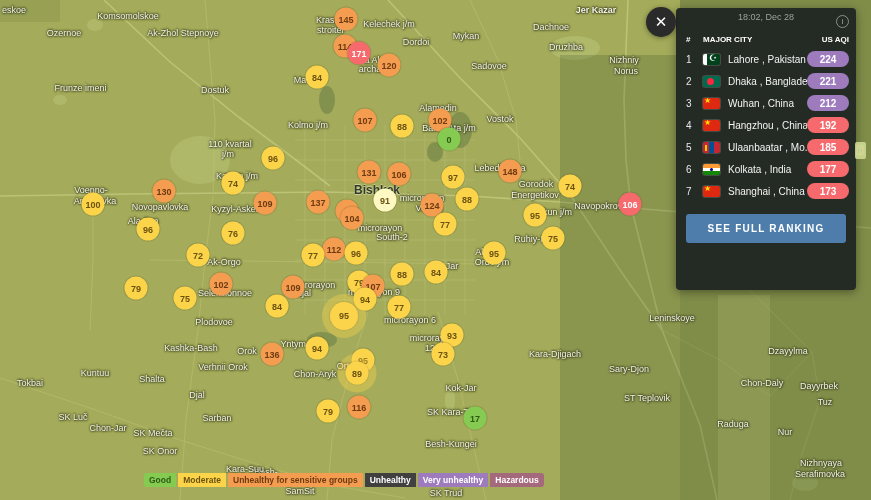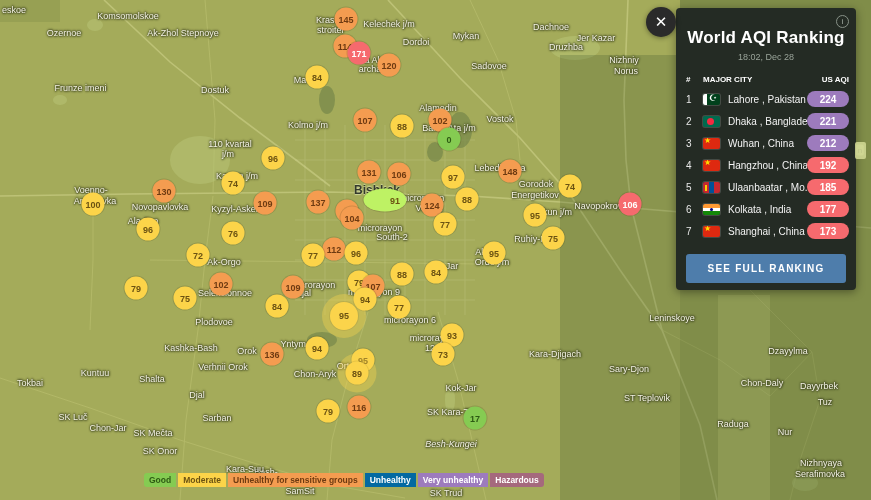--- a/index.html
+++ b/index.html
@@ -139,21 +139,21 @@
       <span class="plabel" style="left: 183px; top: 33px;">Ak-Zhol Stepnoye</span>
       <span class="plabel" style="left: 62px; top: 88px; padding-left: 37px;">Frunze imeni</span>
       <span class="plabel" style="left: 215px; top: 90px;">Dostuk</span>
       <span class="plabel" style="left: 330px; top: 20px;">Krasny</span>
       <span class="plabel" style="left: 331px; top: 30px;">stroitel'</span>
       <span class="plabel" style="left: 389px; top: 24px;">Kelechek j/m</span>
       <span class="plabel" style="left: 416px; top: 42px;">Dordoi</span>
       <span class="plabel" style="left: 466px; top: 36px;">Mykan</span>
       <span class="plabel" style="left: 489px; top: 66px;">Sadovoe</span>
       <span class="plabel" style="left: 551px; top: 27px;">Dachnoe</span>
-      <span class="plabel" style="left: 596px; top: 38px;">Jer Kazar</span>
+      <span class="plabel" style="left: 596px; top: 10px; font-weight: bold;">Jer Kazar</span>
       <span class="plabel" style="left: 566px; top: 47px;">Druzhba</span>
       <span class="plabel" style="left: 624px; top: 60px;">Nizhniy</span>
       <span class="plabel" style="left: 626px; top: 71px;">Norus</span>
       <span class="plabel" style="left: 300px; top: 80px;">Ma</span>
       <span class="plabel" style="left: 372px; top: 60px;">a Al</span>
       <span class="plabel" style="left: 370px; top: 69px;">archa</span>
       <span class="plabel" style="left: 438px; top: 108px;">Alamedin</span>
       <span class="plabel" style="left: 449px; top: 128px;">Bakai-Ata j/m</span>
       <span class="plabel" style="left: 500px; top: 119px;">Vostok</span>
       <span class="plabel" style="left: 230px; top: 144px;">110 kvartal</span>
@@ -189,21 +189,21 @@
       <span class="plabel" style="left: 224px; top: 262px;">Ak-Orgo</span>
       <span class="plabel" style="left: 214px; top: 322px;">Plodovoe</span>
       <span class="plabel" style="left: 191px; top: 348px;">Kashka-Bash</span>
       <span class="plabel" style="left: 247px; top: 351px;">Orok</span>
       <span class="plabel" style="left: 223px; top: 367px;">Verhnii Orok</span>
       <span class="plabel" style="left: 298px; top: 344px;">Yntymak</span>
       <span class="plabel" style="left: 315px; top: 374px;">Chon-Aryk</span>
       <span class="plabel" style="left: 343px; top: 366px;">Ort</span>
       <span class="plabel" style="left: 461px; top: 388px;">Kok-Jar</span>
       <span class="plabel" style="left: 448px; top: 412px;">SK Kara-T</span>
-      <span class="plabel" style="left: 451px; top: 444px; font-style: italic;">Besh-Kungei</span>
+      <span class="plabel" style="left: 451px; top: 444px;">Besh-Kungei</span>
       <span class="plabel" style="left: 555px; top: 354px;">Kara-Djigach</span>
       <span class="plabel" style="left: 629px; top: 369px;">Sary-Djon</span>
       <span class="plabel" style="left: 647px; top: 398px;">ST Teplovik</span>
       <span class="plabel" style="left: 672px; top: 318px;">Leninskoye</span>
       <span class="plabel" style="left: 788px; top: 351px;">Dzayylma</span>
       <span class="plabel" style="left: 762px; top: 383px;">Chon-Daly</span>
       <span class="plabel" style="left: 819px; top: 386px;">Dayyrbek</span>
       <span class="plabel" style="left: 825px; top: 402px;">Tuz</span>
       <span class="plabel" style="left: 715px; top: 424px; margin-left: 18px;">Raduga</span>
       <span class="plabel" style="left: 785px; top: 432px;">Nur</span>
@@ -235,21 +235,21 @@
       <div class="marker" style="left: 440px; top: 120px; background: rgb(244, 156, 80); color: rgb(110, 58, 17);">102</div>
       <div class="marker" style="left: 449px; top: 139px; background: rgb(133, 203, 82); color: rgb(45, 90, 20);">0</div>
       <div class="marker" style="left: 273px; top: 158px; background: rgb(252, 212, 73); color: rgb(107, 82, 18);">96</div>
       <div class="marker" style="left: 233px; top: 183px; background: rgb(252, 212, 73); color: rgb(107, 82, 18);">74</div>
       <div class="marker" style="left: 164px; top: 191px; background: rgb(244, 156, 80); color: rgb(110, 58, 17);">130</div>
       <div class="marker" style="left: 93px; top: 204px; background: rgb(252, 212, 73); color: rgb(107, 82, 18);">100</div>
       <div class="marker" style="left: 265px; top: 203px; background: rgb(244, 156, 80); color: rgb(110, 58, 17);">109</div>
       <div class="marker" style="left: 399px; top: 174px; background: rgb(244, 156, 80); color: rgb(110, 58, 17);">106</div>
       <div class="marker" style="left: 369px; top: 172px; background: rgb(244, 156, 80); color: rgb(110, 58, 17);">131</div>
       <div class="marker" style="left: 453px; top: 177px; background: rgb(252, 212, 73); color: rgb(107, 82, 18);">97</div>
-      <div class="marker" style="left: 385px; top: 200px; background: #bef264; color: rgb(107, 82, 18); padding-left: 20px;">91</div>
+      <div class="marker" style="left: 385px; top: 200px; background: #fef9c3; color: rgb(107, 82, 18);">91</div>
       <div class="marker" style="left: 318px; top: 202px; background: rgb(244, 156, 80); color: rgb(110, 58, 17);">137</div>
       <div class="marker" style="left: 347px; top: 211px; background: rgb(244, 156, 80); color: rgb(110, 58, 17);"></div>
       <div class="marker" style="left: 352px; top: 218px; background: rgb(244, 156, 80); color: rgb(110, 58, 17);">104</div>
       <div class="marker" style="left: 432px; top: 205px; background: rgb(244, 156, 80); color: rgb(110, 58, 17);">124</div>
       <div class="marker" style="left: 467px; top: 199px; background: rgb(252, 212, 73); color: rgb(107, 82, 18);">88</div>
       <div class="marker" style="left: 510px; top: 171px; background: rgb(244, 156, 80); color: rgb(110, 58, 17);">148</div>
       <div class="marker" style="left: 570px; top: 186px; background: rgb(252, 212, 73); color: rgb(107, 82, 18);">74</div>
       <div class="marker" style="left: 630px; top: 204px; background: rgb(246, 106, 110); color: rgb(255, 255, 255);">106</div>
       <div class="marker" style="left: 535px; top: 215px; background: rgb(252, 212, 73); color: rgb(107, 82, 18);">95</div>
       <div class="marker" style="left: 445px; top: 224px; background: rgb(252, 212, 73); color: rgb(107, 82, 18);">77</div>
@@ -282,30 +282,29 @@
       <div class="marker" style="left: 328px; top: 411px; background: rgb(252, 212, 73); color: rgb(107, 82, 18);">79</div>
       <div class="marker" style="left: 359px; top: 407px; background: rgb(244, 156, 80); color: rgb(110, 58, 17);">116</div>
       <div class="marker" style="left: 475px; top: 418px; background: rgb(133, 203, 82); color: rgb(45, 90, 20);">17</div>
     </div>
   <div id="edge-tab"></div>
 
   <div id="legend">
       <span class="lg" style="background: rgb(133, 203, 82); color: rgb(45, 90, 20);">Good</span>
       <span class="lg" style="background: rgb(252, 212, 73); color: rgb(107, 82, 18);">Moderate</span>
       <span class="lg" style="background: rgb(244, 156, 80); color: rgb(110, 58, 17);">Unhealthy for sensitive groups</span>
-      <span class="lg" style="background: #0369a1; color: rgb(255, 255, 255);">Unhealthy</span>
+      <span class="lg" style="background: #404040; color: rgb(255, 255, 255);">Unhealthy</span>
       <span class="lg" style="background: rgb(157, 123, 189); color: rgb(255, 255, 255);">Very unhealthy</span>
       <span class="lg" style="background: rgb(165, 105, 125); color: rgb(255, 255, 255);">Hazardous</span>
     </div>
 
   <div id="close-btn">✕</div>
 
   <div id="panel">
     <div id="info-icon">i</div>
-    <div id="panel-title">World AQI Ranking</div>
     <div id="panel-time">18:02, Dec 28</div>
     <div id="panel-head">
       <span class="c-rank">#</span>
       <span class="c-city">MAJOR CITY</span>
       <span class="c-aqi">US AQI</span>
     </div>
     <div id="rows">
         <div class="rrow">
           <span class="rank">1</span>
           <span class="flag flag-pk"></span>

